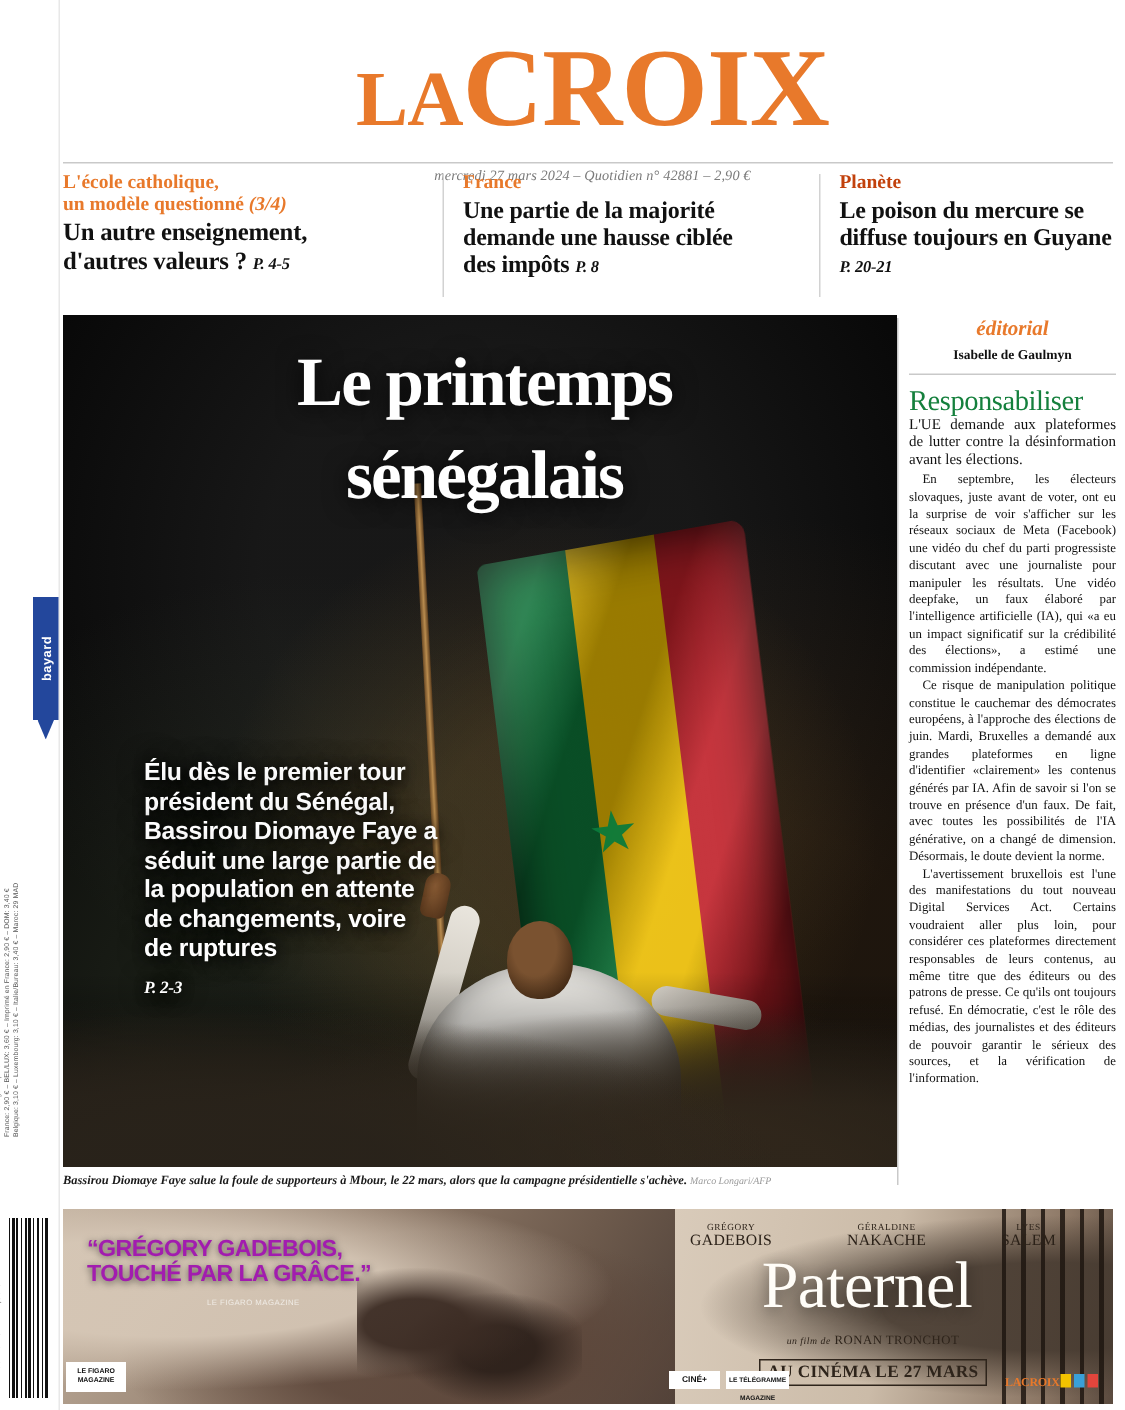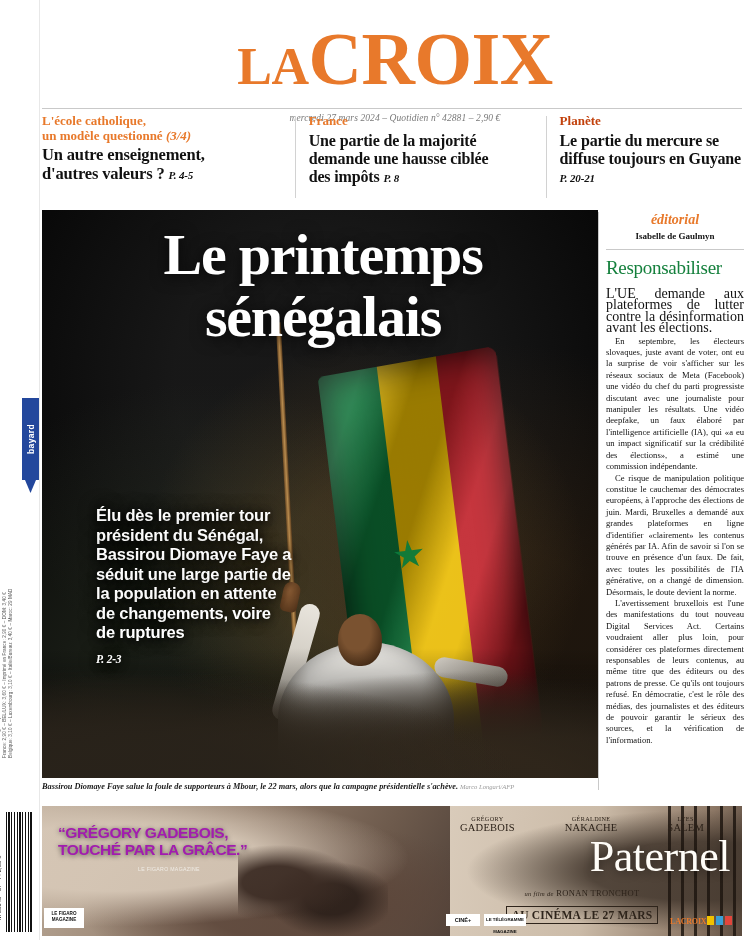--- a/index.html
+++ b/index.html
@@ -168,21 +168,21 @@
     position: absolute; left: 0; bottom: 0; width: 556px; height: 130px;
     background:
       radial-gradient(ellipse at 8% 100%, rgba(40,34,26,.9) 0 24%, rgba(0,0,0,0) 60%),
       radial-gradient(ellipse at 22% 104%, rgba(55,45,32,.8) 0 20%, rgba(0,0,0,0) 58%),
       radial-gradient(ellipse at 72% 104%, rgba(50,40,28,.8) 0 20%, rgba(0,0,0,0) 58%),
       radial-gradient(ellipse at 92% 100%, rgba(38,32,24,.9) 0 22%, rgba(0,0,0,0) 60%),
       linear-gradient(to top, rgba(0,0,0,.92), rgba(0,0,0,0));
   }
   .headline {
     position: absolute; left: 26px; top: 14px; width: 510px;
-    color: #fff; font-weight: bold; font-size: 58px; line-height: 62px;
+    color: #fff; font-weight: bold; font-size: 46px; line-height: 62px;
     letter-spacing: -1.2px; text-align: center;
     text-shadow: 0 2px 16px rgba(0,0,0,.85);
   }
   .headline .l2 { display: block; }
   .standfirst {
     position: absolute; left: 54px; top: 296px; width: 196px;
     color: #fff; text-align: left; font-weight: bold;
     font-family: "Liberation Sans", sans-serif;
     font-size: 16.5px; line-height: 19.5px; letter-spacing: -.2px;
     text-shadow: 0 1px 8px rgba(0,0,0,.95), 0 0 18px rgba(0,0,0,.8);
@@ -209,21 +209,21 @@
     text-align: center; color: #E8792B; font-style: italic; font-weight: bold;
     font-size: 14px; line-height: 16px;
   }
   .edito-author {
     text-align: center; font-size: 9px; font-weight: bold; color: #111; margin-top: 3px;
     font-family: "Liberation Serif", serif;
   }
   .edito-sep { height: 1px; background: #c9c9c9; margin: 8px 0 7px; }
   .edito-title { font-size: 19px; line-height: 21px; color: #15803d; letter-spacing: -.3px; }
   .edito-lead {
-    margin-top: 10px; font-size: 14px; line-height: 11.4px; color: #111; text-align: justify;
+    margin-top: 0; font-size: 10px; line-height: 11.4px; color: #111; text-align: justify;
   }
   .edito-body p {
     font-size: 8.6px; line-height: 11.4px; color: #111; text-align: justify;
     text-indent: 9px; hyphens: auto;
   }
   .edito-body { margin-top: 2px; }
 
   
   .ad {
     position: absolute; left: 42px; top: 806px; width: 700px; height: 130px;
@@ -260,21 +260,21 @@
   }
   .ad-gate {
     position: absolute; right: 0; top: 0; width: 74px; height: 130px;
     background: repeating-linear-gradient(to right, rgba(30,22,16,.85) 0 3px, rgba(0,0,0,0) 3px 13px);
   }
   .cast { position: absolute; left: 418px; top: 9px; width: 244px; display: flex; justify-content: space-between; }
   .cast-item { text-align: center; color: #2b2118; font-family: "Liberation Serif", serif; }
   .cast-first { font-size: 6.2px; letter-spacing: .06em; }
   .cast-last { font-size: 10.5px; letter-spacing: .02em; }
   .ad-title {
-    position: absolute; left: 436px; top: 28px; width: 252px; text-align: right;
+    position: absolute; left: 410px; top: 28px; width: 252px; text-align: center;
     color: #fffdf8; font-size: 44px; line-height: 46px; letter-spacing: -.5px;
     text-shadow: 0 2px 10px rgba(0,0,0,.45);
   }
   .ad-director {
     position: absolute; left: 414px; top: 82px; width: 252px; text-align: center;
     color: #2e241b; font-size: 8.5px; letter-spacing: .04em;
   }
   .ad-director .small { font-size: 6.5px; font-style: italic; }
   .ad-release {
     position: absolute; left: 464px; top: 100px; width: 152px; text-align: center;
@@ -340,21 +340,21 @@
     <div class="teaser t2">
       <div class="kicker orange">France</div>
       <div class="teaser-title">
         <span>Une partie de la majorité demande une hausse ciblée des impôts</span>
         <span class="pref">P. 8</span>
       </div>
     </div>
     <div class="teaser t3">
       <div class="kicker green">Planète</div>
       <div class="teaser-title">
-        <span>Le partie du mercure se diffuse toujours en Guyane</span>
+        <span>Le poison du mercure se diffuse toujours en Guyane</span>
         <span class="pref">P. 20-21</span>
       </div>
     </div>
   </div>
 
   <div class="photo-block">
     <div class="photo-bg"></div>
     <div class="amb"></div>
     <div class="flag-pole"></div>
     <div class="flag"></div>

